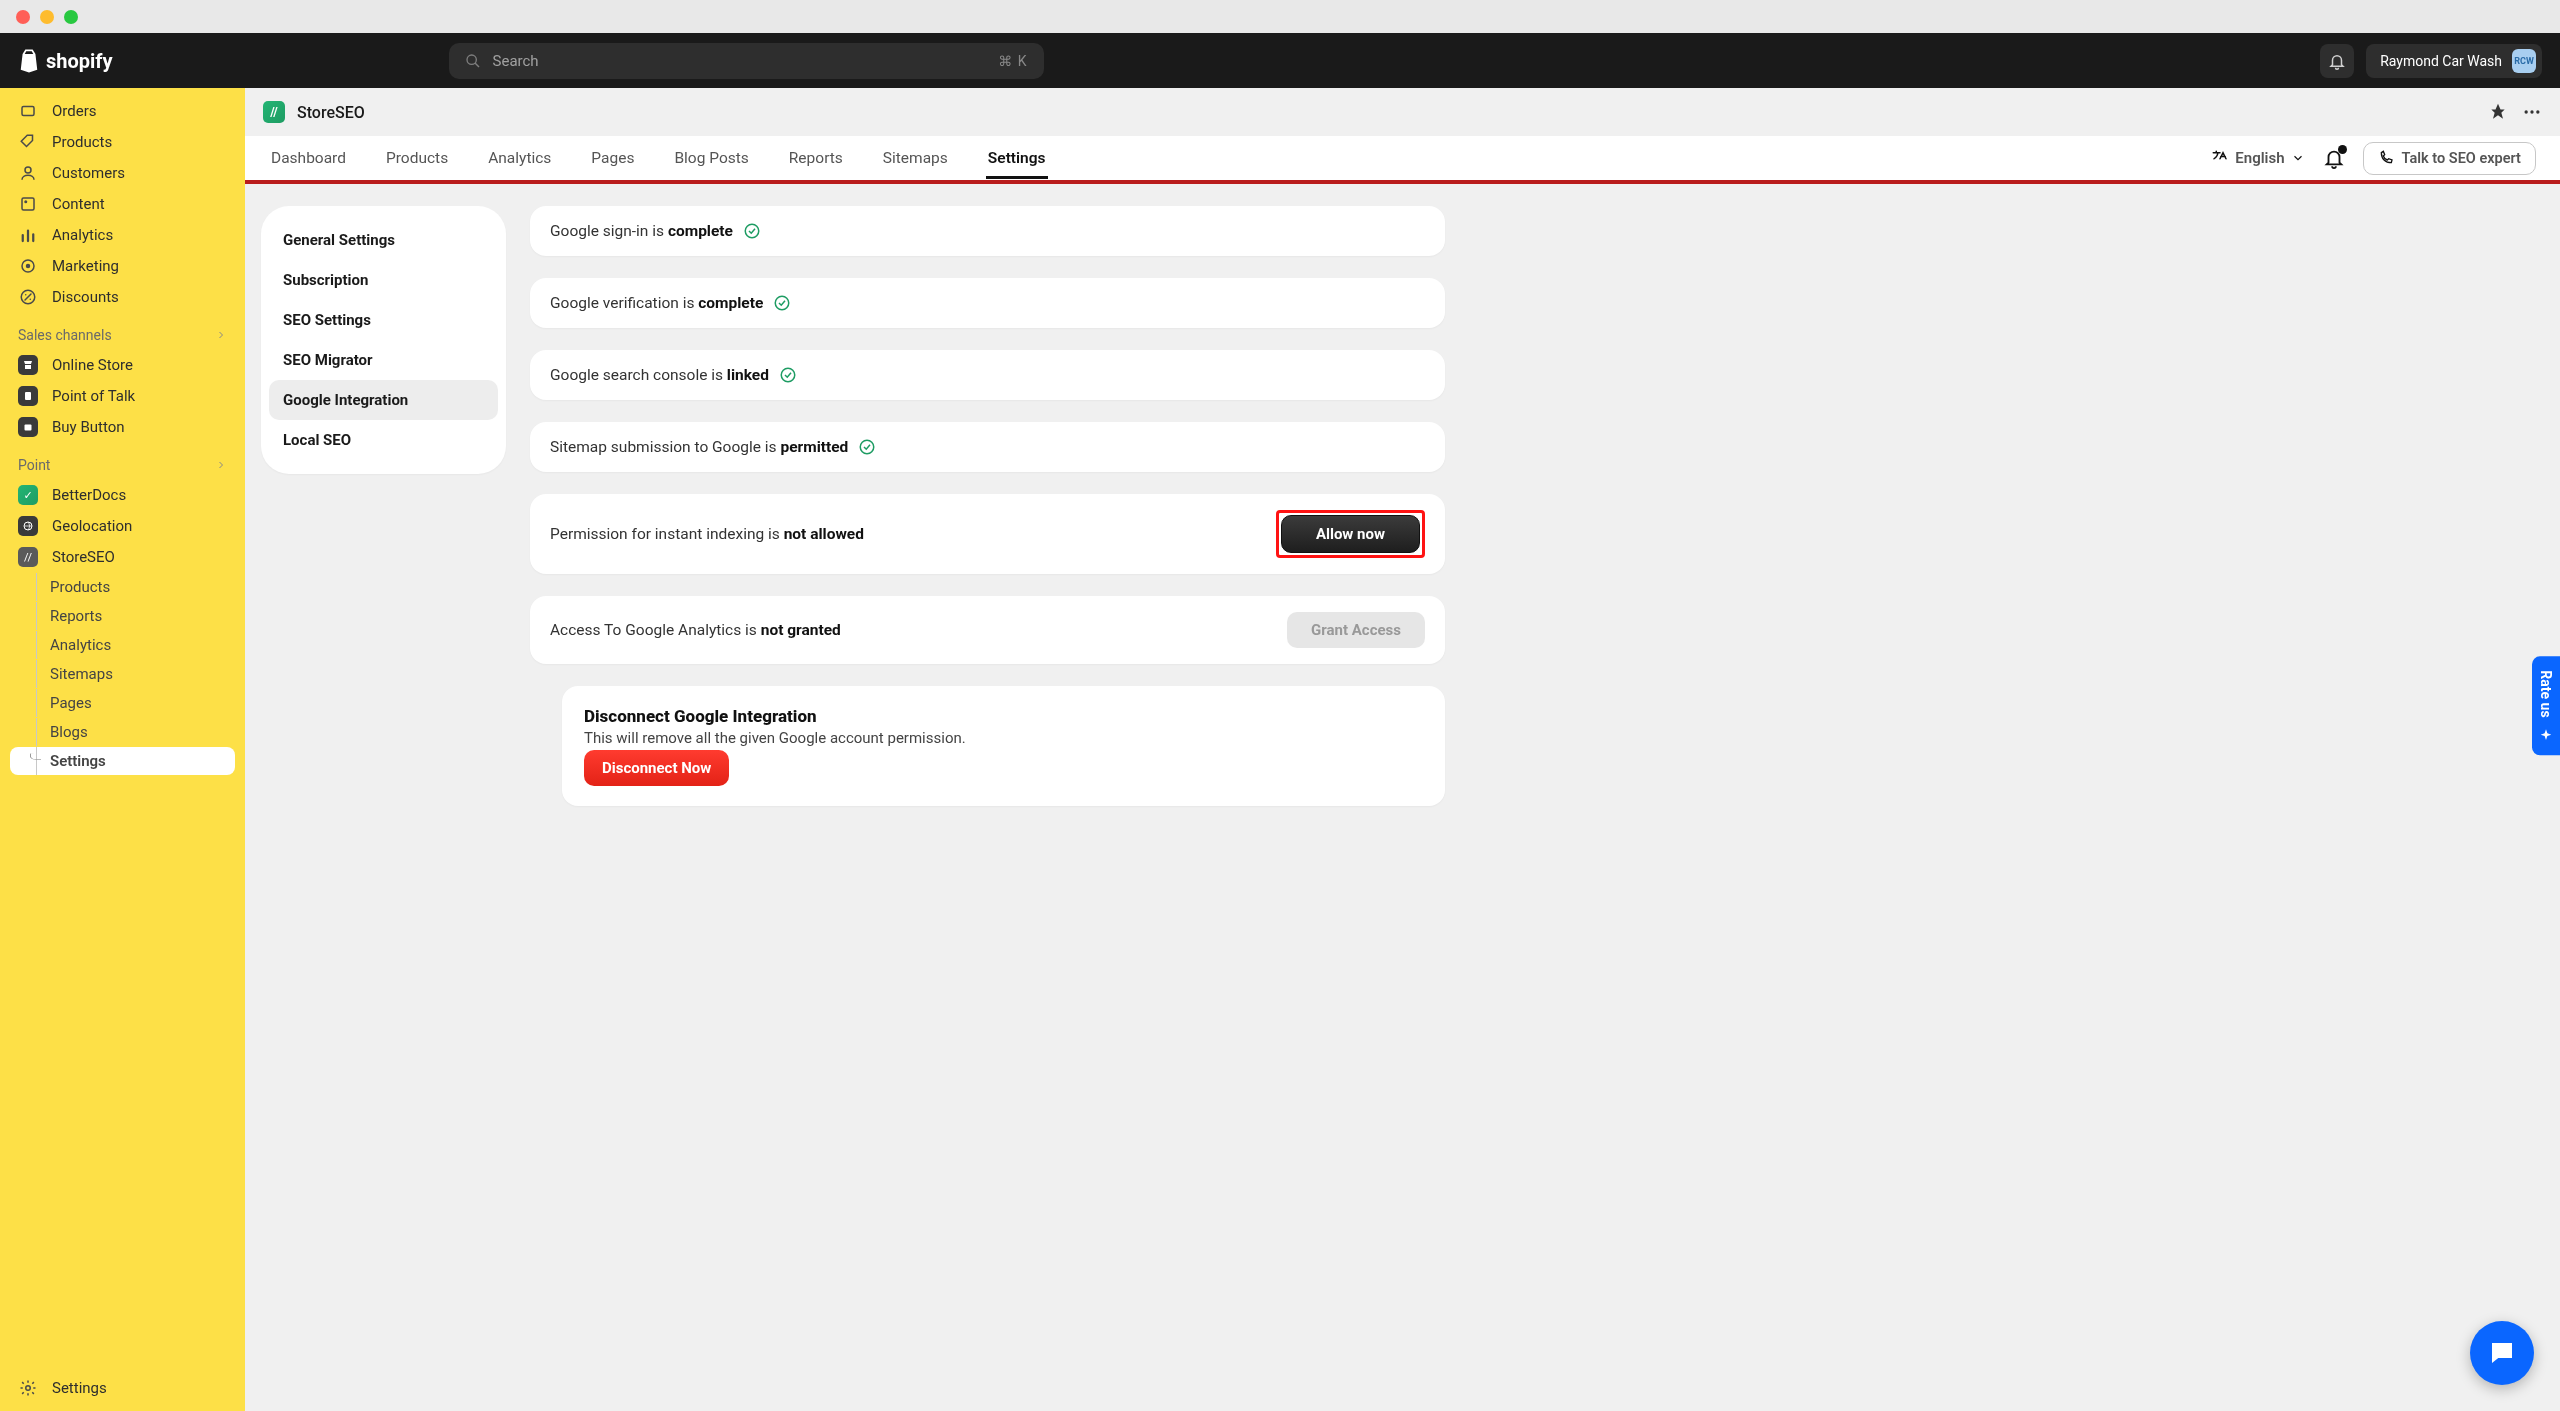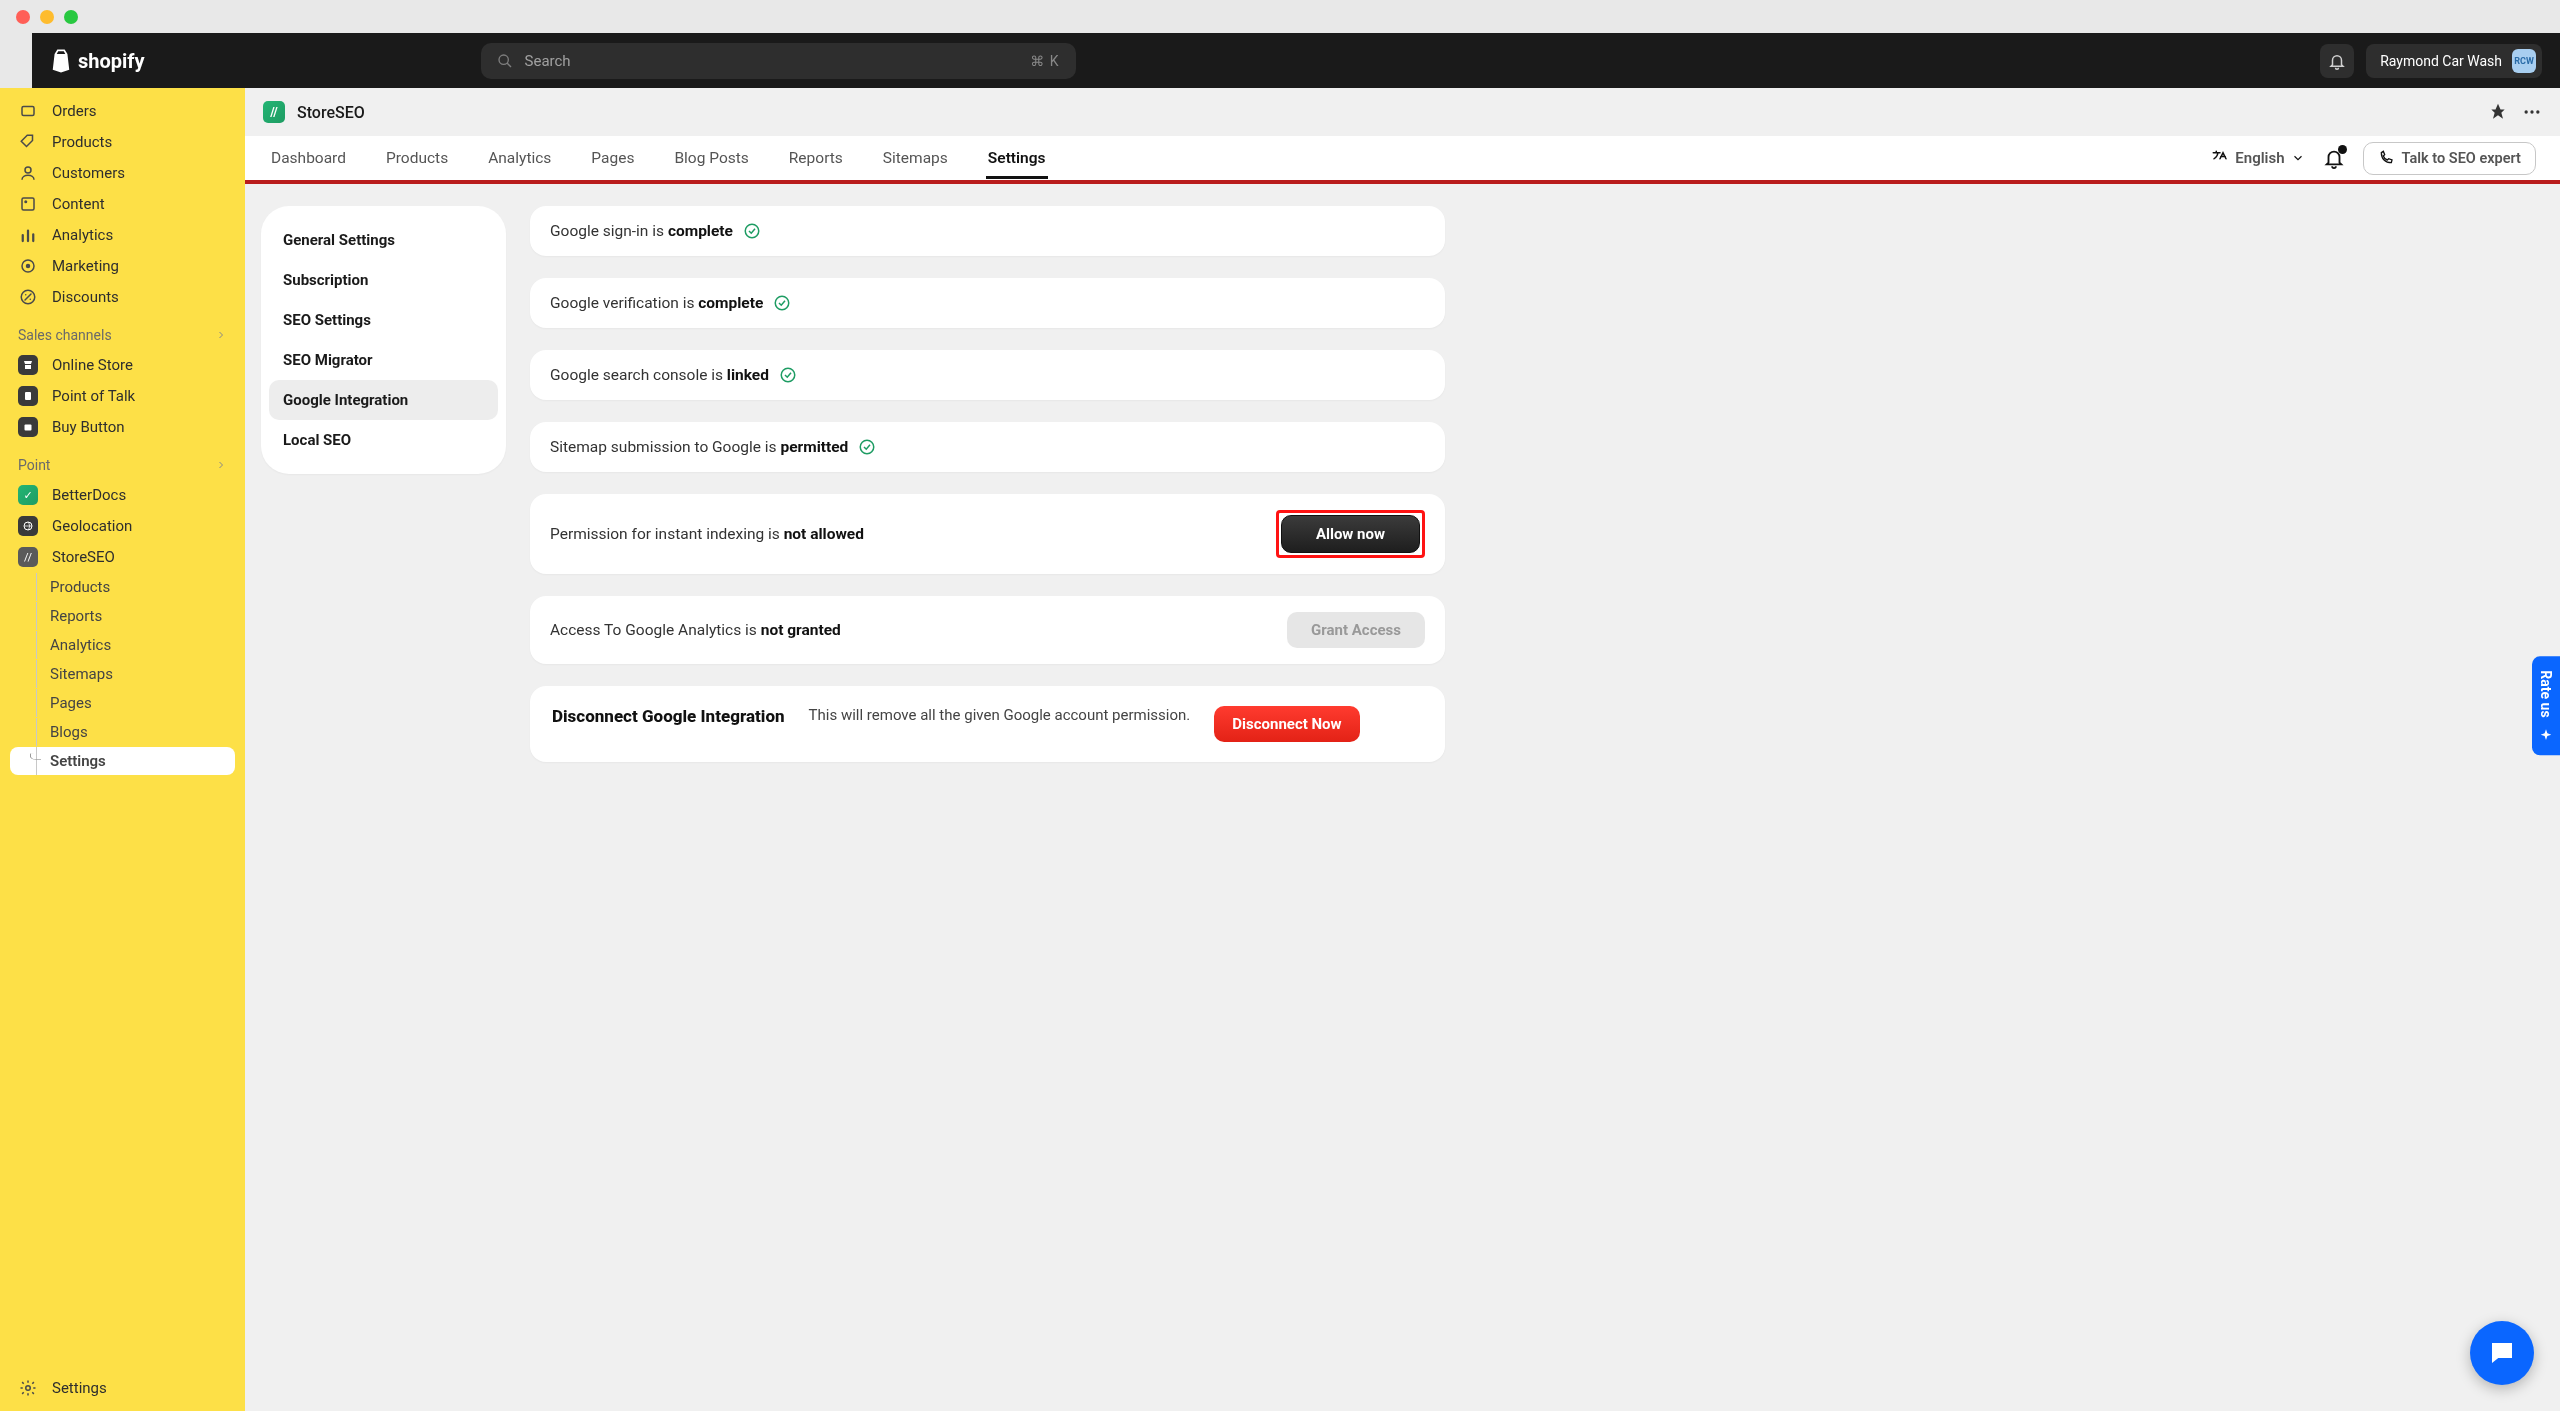--- a/index.html
+++ b/index.html
@@ -6,21 +6,21 @@
   body { background: #e8e8e8; width: 2560px; height: 1411px; transform-origin: top left; }
 
   
   .window-chrome { background:#e8e8e8; height:33px; display:flex; align-items:center; padding:0 16px; gap:10px; }
   .chrome-dot { width:14px; height:14px; border-radius:50%; }
   .dot-red   { background:#ff5f57; }
   .dot-yellow{ background:#febc2e; }
   .dot-green { background:#28c840; }
 
   
-  .shopify-header { background:#1a1a1a; height:55px; display:flex; align-items:center; padding:0 18px; gap:8px;margin-left:32px; }
+  .shopify-header { background:#1a1a1a; height:55px; display:flex; align-items:center; padding:0 18px; gap:8px; }
   .shopify-logo { display:flex; align-items:center; gap:6px; color:#fff; font-weight:700; font-size:20px; }
   .shopify-bag { width:22px; height:25px; }
   .header-spacer1 { flex:0 0 320px; }
   .search-wrap { flex:0 0 595px; background:#2e2e2e; height:36px; border-radius:10px; display:flex; align-items:center; padding:0 16px; color:#a0a0a0; gap:12px; }
   .search-icon { width:16px; height:16px; opacity:.7; }
   .search-text { flex:1; color:#a0a0a0; font-size:15px; }
   .search-shortcut { color:#888; font-size:14px; letter-spacing:1px; }
   .header-spacer2 { flex:1; }
   .header-right { display:flex; align-items:center; gap:12px; }
   .header-iconbox { background:#2e2e2e; width:34px; height:34px; border-radius:8px; display:flex; align-items:center; justify-content:center; }
@@ -71,21 +71,21 @@
 
   
   .settings-body { flex:1; display:flex; flex-direction:column; gap:22px; max-width:915px; }
   .status-card { background:#fff; border-radius:16px; padding:16px 20px; display:flex; align-items:center; font-size:15.5px; color:#333; box-shadow:0 1px 2px rgba(0,0,0,.04); }
   .status-card .txt { flex:1; display:flex; align-items:center; gap:10px; }
   .status-badge { width:18px; height:18px; }
   .bold { font-weight:700; color:#111; }
   .dark-btn { background:linear-gradient(#3b3b3b,#1e1e1e); color:#fff; border-radius:10px; padding:9px 34px; font-weight:700; font-size:15px; border:1px solid #111; cursor:pointer; }
   .grey-btn { background:#e6e6e6; color:#999; border-radius:10px; padding:9px 24px; font-weight:700; font-size:15px; border:none; }
   .red-highlight { border:3px solid #ff1313; border-radius:4px; padding:2px; }
-  .big-card { background:#fff; border-radius:16px; padding:20px 22px; box-shadow:0 1px 2px rgba(0,0,0,.04); display:flex; flex-direction:row; gap:24px; }
+  .big-card { background:#fff; border-radius:16px; padding:20px 22px; box-shadow:0 1px 2px rgba(0,0,0,.04); display:flex; flex-direction:column; gap:3px;margin-left:32px; }
   .big-card h3 { font-size:17px; font-weight:800; color:#111; }
   .big-card p { font-size:15px; color:#444; }
   .danger-btn { background:linear-gradient(#ff3b2f,#e32216); color:#fff; border-radius:10px; padding:9px 18px; font-weight:700; font-size:15px; border:none; cursor:pointer; align-self:flex-start; }
 
   .rate-pill { position:fixed; right:0; top:50%; transform:translateY(-50%); background:#0a66ff; color:#fff; writing-mode:vertical-rl; padding:14px 6px; border-radius:8px 0 0 8px; font-weight:700; font-size:14px; display:flex; align-items:center; gap:8px; cursor:pointer; }
   .rate-pill svg { transform:rotate(180deg); }
 
   .chat-fab { position:fixed; right:26px; bottom:26px; width:64px; height:64px; border-radius:50%; background:#0a66ff; display:flex; align-items:center; justify-content:center; cursor:pointer; box-shadow:0 4px 14px rgba(0,0,0,.25); }
 
   svg { display:block; }

